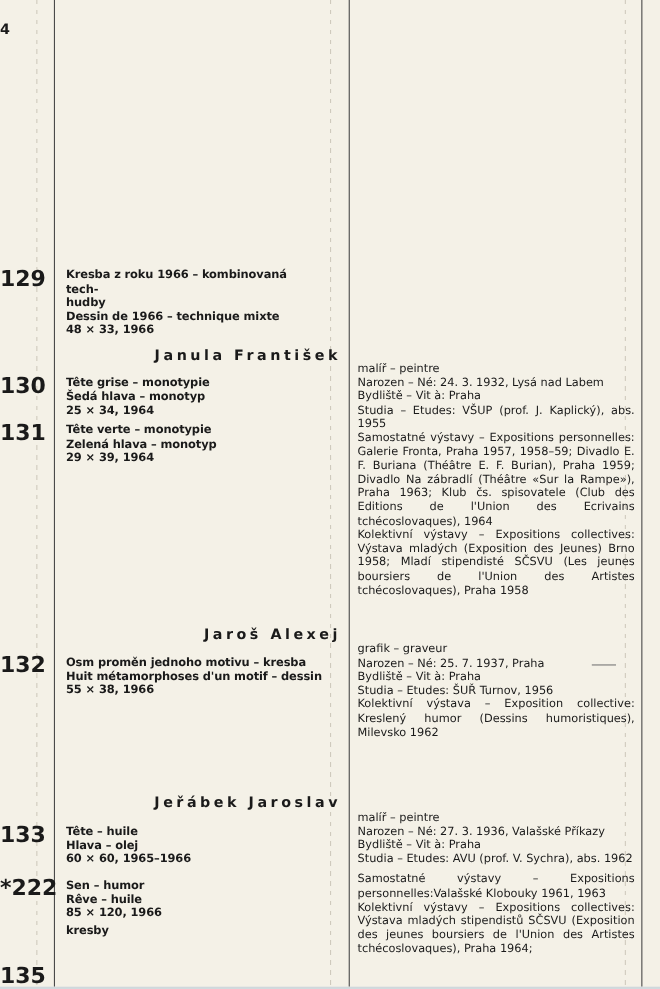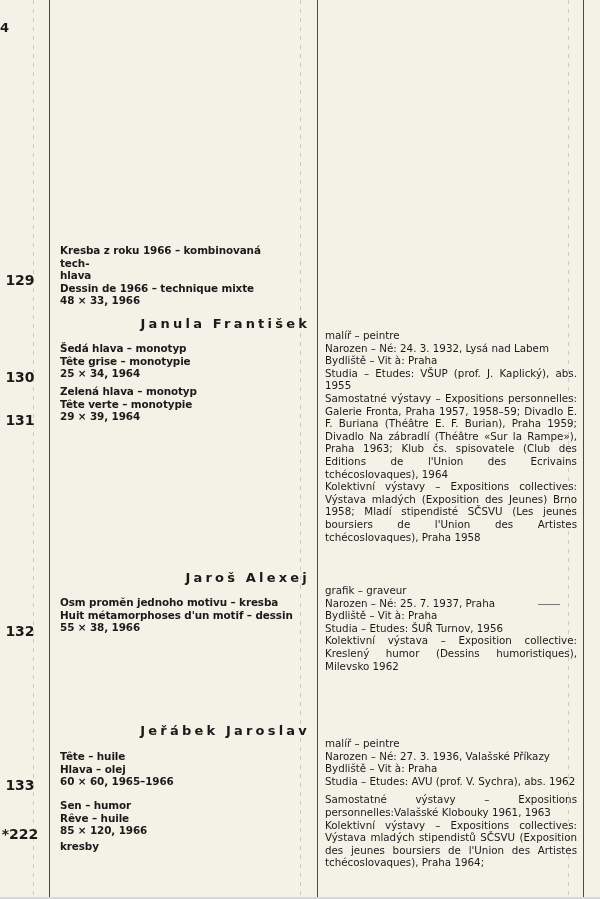--- a/index.html
+++ b/index.html
@@ -9,21 +9,21 @@
     font-family: "DejaVu Sans", "Liberation Sans", sans-serif;
     color: #1a1a1a;
   }
   .page { position: absolute; left: 0; top: 0; width: 600px; height: 897px; background: #f4f1e7; }
   .bottom-band { position: absolute; left: 0; top: 897px; width: 600px; height: 2px; background: #cfd8dc; }
   .vline { position: absolute; top: 0; height: 897px; }
   .vline.solid { width: 1px; background: #4a4a4a; }
   .vline.faint { width: 1px; background: repeating-linear-gradient(to bottom, #cfcabd 0 4px, transparent 4px 9px); }
 
   .page-num-frag { position: absolute; left: 0; top: 20px; font-weight: bold; font-size: 13px; }
-  .num { position: absolute; width: 40px; text-align: center; font-weight: bold; font-size: 14px; line-height: 15px; margin-top: 27px; }
+  .num { position: absolute; width: 40px; text-align: center; font-weight: bold; font-size: 20px; line-height: 15px; }
   .work { position: absolute; left: 60px; width: 232px; font-weight: bold; font-size: 10.4px; line-height: 12.5px; letter-spacing: -0.1px; }
   .artist-name { position: absolute; right: 290px; font-weight: bold; font-size: 13px; letter-spacing: 3.2px; text-align: left; white-space: nowrap; }
   .bio { position: absolute; left: 325px; width: 252px; font-size: 10.3px; line-height: 12.6px; text-align: justify; margin-top: 16px; }
   .bio p { margin: 0; }
   .bio .gap { height: 6px; }
   .dash-mark { position: absolute; left: 538px; top: 604px; width: 22px; height: 1px; background: #777; }
 </style>
 </head>
 <body>
 
@@ -33,38 +33,38 @@
   <div class="vline faint" style="left:300px"></div>
   <div class="vline solid" style="left:317px"></div>
   <div class="vline faint" style="left:568px"></div>
   <div class="vline solid" style="left:583px"></div>
 
   <div class="page-num-frag">4</div>
 
   <div class="num" style="left:0;top:246px">129</div>
   <div class="work" style="top:244px">
     <div>Kresba z roku 1966 – kombinovaná tech-</div>
-    <div>hlava</div>
+    <div>hudby</div>
     <div>Dessin de 1966 – technique mixte</div>
     <div>48 × 33, 1966</div>
   </div>
 
   <div class="artist-name" style="top:316px">Janula František</div>
 
   <div class="num" style="left:0;top:343px">130</div>
   <div class="work" style="top:342px">
+    <div>Tête grise – monotypie</div>
     <div>Šedá hlava – monotyp</div>
-    <div>Tête grise – monotypie</div>
     <div>25 × 34, 1964</div>
   </div>
 
   <div class="num" style="left:0;top:386px">131</div>
   <div class="work" style="top:385px">
+    <div>Tête verte – monotypie</div>
     <div>Zelená hlava – monotyp</div>
-    <div>Tête verte – monotypie</div>
     <div>29 × 39, 1964</div>
   </div>
 
   <div class="artist-name" style="top:570px">Jaroš Alexej</div>
 
   <div class="num" style="left:0;top:597px">132</div>
   <div class="work" style="top:596px;width:240px">
     <div>Osm proměn jednoho motivu – kresba</div>
     <div>Huit métamorphoses d'un motif – dessin</div>
     <div>55 × 38, 1966</div>

